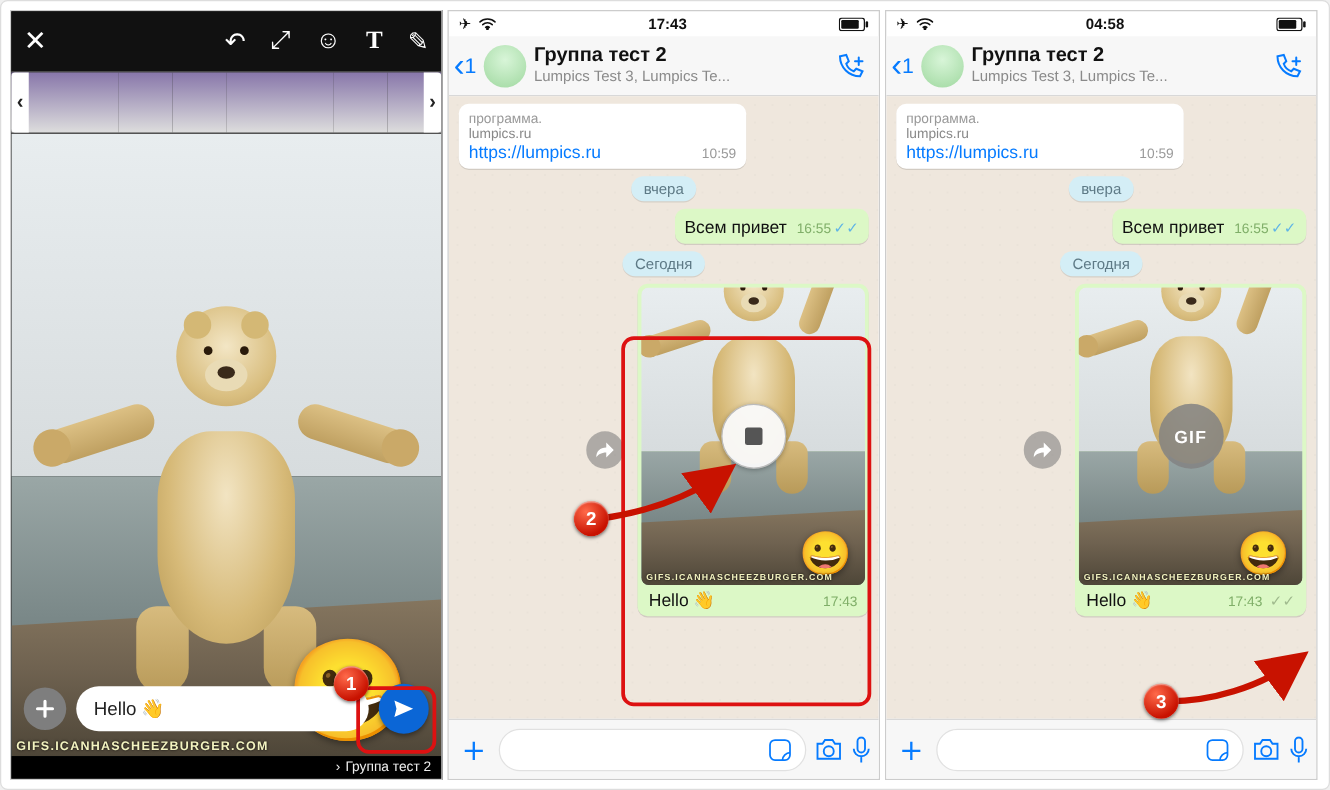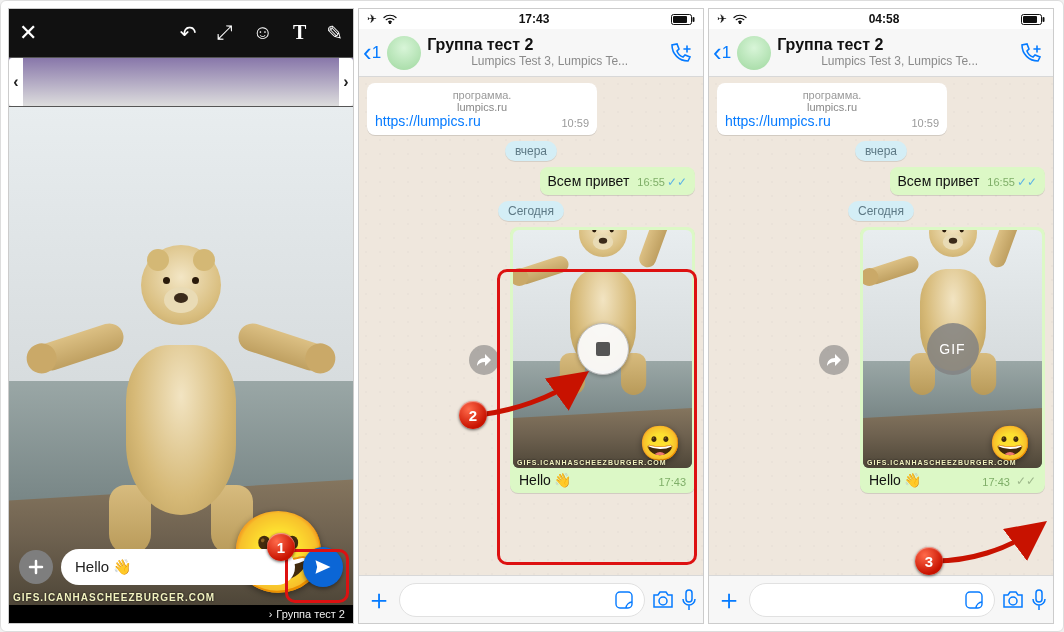--- a/index.html
+++ b/index.html
@@ -53,41 +53,41 @@
   .badge{position:absolute; width:28px; height:28px; border-radius:50%; background:radial-gradient(circle at 35% 30%, #ff6a4a, #c81200 70%); color:#fff; font-weight:700; font-size:15px; display:flex; align-items:center; justify-content:center; box-shadow:0 1px 3px rgba(0,0,0,.6), inset 0 1px 1px rgba(255,255,255,.5);}
   
   .statusbar{height:20px; display:flex; align-items:center; padding:0 8px; font-size:12px; color:#111;}
   .statusbar .sp{flex:1;}
   .wa-header{height:48px; display:flex; align-items:center; padding:0 8px 0 4px; gap:6px; border-bottom:1px solid #d8d8d8; background:#f7f7f7;}
   .wa-back{color:#067bff; font-size:20px; display:flex; align-items:center; gap:0;}
   .wa-back .cnt{font-size:17px;}
   .avatar{width:34px; height:34px; border-radius:50%; background:radial-gradient(circle at 50% 35%, #d8f5d8,#9fd89f);}
   .hdr-txt{flex:1; overflow:hidden;}
   .hdr-title{font-size:16px; font-weight:600; color:#111; line-height:1.05;}
-  .hdr-sub{font-size:12px; color:#8a8a8a; white-space:nowrap; overflow:hidden; text-overflow:ellipsis;margin-left:44px;}
+  .hdr-sub{font-size:12px; color:#8a8a8a; white-space:nowrap; overflow:hidden; text-overflow:ellipsis;}
   .call-btn{color:#067bff; font-size:20px;}
   .chat-body{position:absolute; top:68px; bottom:48px; left:0; right:0; background:#efe7dd; background-image: radial-gradient(rgba(0,0,0,.02) 1px, transparent 1px); background-size:14px 14px; padding:6px 8px 0; overflow:hidden;}
   .bubble{border-radius:8px; padding:6px 8px; font-size:14px; position:relative; box-shadow:0 1px .5px rgba(0,0,0,.12); max-width:78%;}
   .b-in{background:#fff; color:#111;}
   .b-out{background:#dcf8c6; color:#111; margin-left:auto;}
   .row{display:flex; margin-bottom:6px;}
   .row.right{justify-content:flex-end;}
-  .link-prev{display:flex; flex-direction:column;align-items:center;}
+  .link-prev{display:flex; flex-direction:column;}
   .link-prev .snip{font-size:11px; color:#999;}
   .link-prev .dom{font-size:11px; color:#888;}
   .link-url{color:#067bff; font-size:14px; }
   .tstamp{font-size:11px; color:#9a9a9a; margin-left:auto; padding-left:8px;}
   .tstamp.in-out{color:#7fae68;}
   .ticks{color:#5fb4e6; font-size:12px; margin-left:2px;}
   .date-pill{background:#d4eef6; color:#5e7a86; font-size:12px; padding:3px 10px; border-radius:10px; margin:6px auto; width:fit-content; box-shadow:0 1px .5px rgba(0,0,0,.1);}
   .media-bubble{padding:3px; width:185px;}
   .media-img{position:relative; width:179px; height:238px; border-radius:6px; overflow:hidden;}
   .media-img .bear{transform:translateX(-50%) scale(.6); bottom:8%;}
   .media-img .big-emoji{font-size:34px; right:10px; bottom:8px;}
-  .gif-badge{position:absolute; left:50%; top:50%; transform:translate(-50%,-50%); width:52px; height:52px; border-radius:50%; background:rgba(130,130,130,.85); color:#fff; font-size:14px; font-weight:400; display:flex; align-items:center; justify-content:center; letter-spacing:1px;}
+  .gif-badge{position:absolute; left:50%; top:50%; transform:translate(-50%,-50%); width:52px; height:52px; border-radius:50%; background:rgba(130,130,130,.85); color:#fff; font-size:14px; font-weight:700; display:flex; align-items:center; justify-content:center; letter-spacing:1px;}
   .stop-badge{position:absolute; left:50%; top:50%; transform:translate(-50%,-50%); width:52px; height:52px; border-radius:50%; background:rgba(250,250,250,.95); box-shadow:0 1px 4px rgba(0,0,0,.3); display:flex; align-items:center; justify-content:center; border:1px solid #bbb;}
   .stop-badge .sq{width:14px; height:14px; background:#555; border-radius:2px;}
   .fwd-btn{position:absolute; left:-38px; top:50%; transform:translateY(-50%); width:30px; height:30px; border-radius:50%; background:rgba(120,120,120,.55); display:flex; align-items:center; justify-content:center;}
   .media-cap{display:flex; align-items:flex-end; padding:4px 6px 2px; gap:4px;}
   .media-cap .txt{font-size:14px;}
   .chat-input{position:absolute; left:0; right:0; bottom:0; height:48px; background:#f7f7f7; border-top:1px solid #d8d8d8; display:flex; align-items:center; padding:0 6px; gap:6px;}
   .ci-field{flex:1; height:34px; background:#fff; border:1px solid #e1e1e1; border-radius:17px; display:flex; align-items:center; justify-content:flex-end; padding:0 10px;}
   .ci-plus{color:#067bff; font-size:28px; font-weight:300;}
   .ci-ico{color:#067bff; font-size:20px;}
   .arrow{position:absolute; pointer-events:none;}

